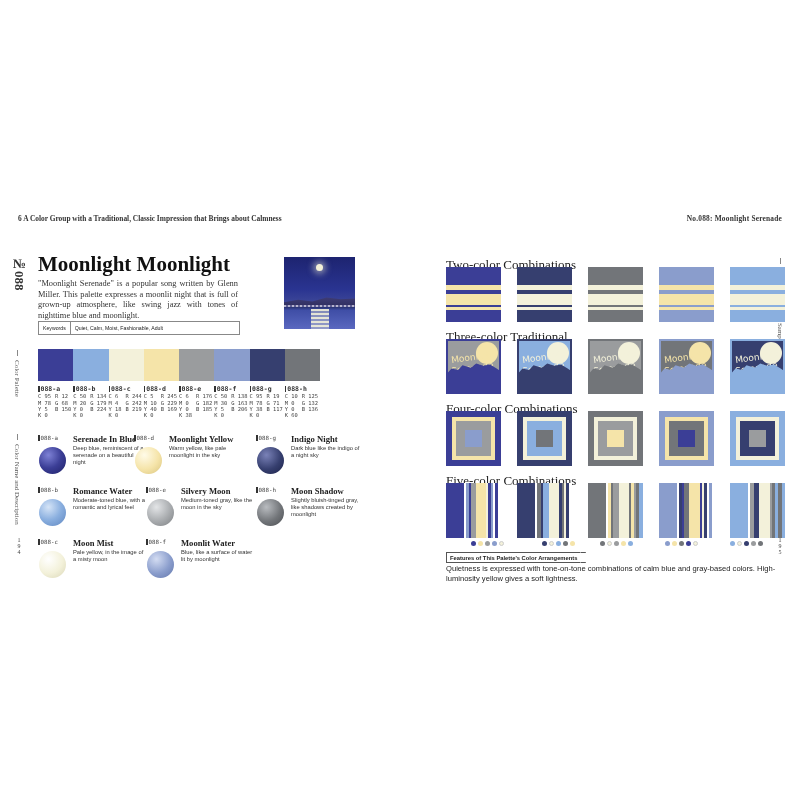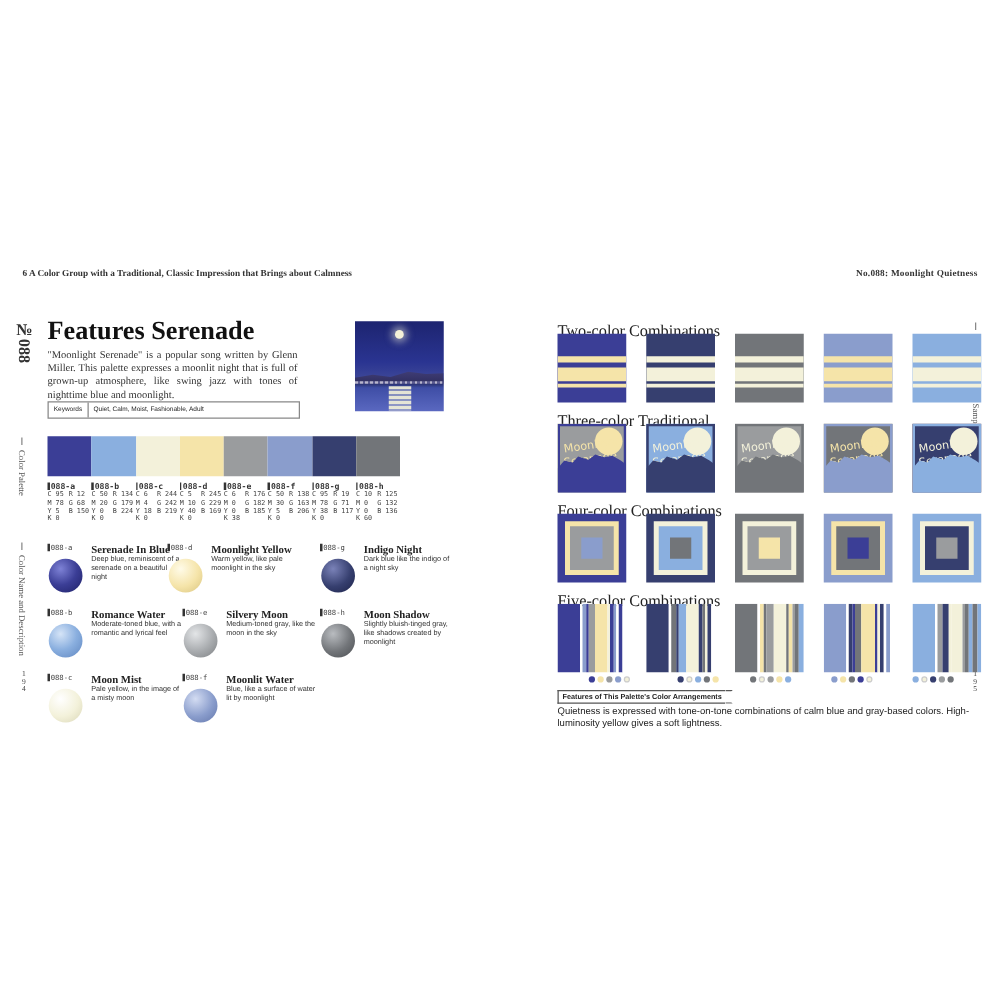--- a/index.html
+++ b/index.html
@@ -72,32 +72,32 @@
   .dots span { width: 5px; height: 5px; border-radius: 50%; display: block; box-sizing: border-box; }
 
   .feat-tag { left: 446px; top: 552px; height: 9px; font-size: 5.8px; font-weight: bold; border: 1px solid #555; border-right: none; padding: 0 3px; display: flex; align-items: center; color: #222; }
   .feat-tag::after { content: ""; position: absolute; right: -6px; top: -1px; width: 6px; height: 11px; border-top: 1px solid #555; border-bottom: 1px solid #555; box-sizing: border-box; clip-path: polygon(0 0, 100% 0, 0 50%, 100% 100%, 0 100%); background: transparent; }
   .feat-text { left: 446px; top: 564px; width: 330px; font-size: 7.6px; line-height: 10px; color: #222; }
 </style>
 </head>
 <body>
 
 <div class="abs hdr-left serif">6  A Color Group with a Traditional, Classic Impression that Brings about Calmness</div>
-<div class="abs hdr-right serif">No.088: Moonlight Quietness</div>
+<div class="abs hdr-right serif">No.088: Moonlight Serenade</div>
 
 <div class="abs vnum serif" style="left:11px; top:256px;">№088</div>
 <div class="abs vlabel serif" style="left:13px; top:350px;"><span class="bar"></span><span>Color Palette</span></div>
 <div class="abs vlabel serif" style="left:13px; top:434px;"><span class="bar"></span><span>Color Name and Description</span></div>
 <div class="abs pgnum serif" style="left:15px; top:537px;">
   <div>1</div>
   <div>9</div>
   <div>4</div>
 </div>
 
-<div class="abs title serif">Features Serenade</div>
+<div class="abs title serif">Moonlight Moonlight</div>
 <div class="abs desc serif">"Moonlight Serenade" is a popular song written by Glenn Miller. This palette expresses a moonlit night that is full of grown-up atmosphere, like swing jazz with tones of nighttime blue and moonlight.</div>
 <div class="abs kw">
   <span class="k1">Keywords</span>
   <span class="k2">Quiet, Calm, Moist, Fashionable, Adult</span>
 </div>
 
 <div class="abs photo">
   <div class="moon"></div>
   <div class="hill"></div>
   <div class="lights"></div>

